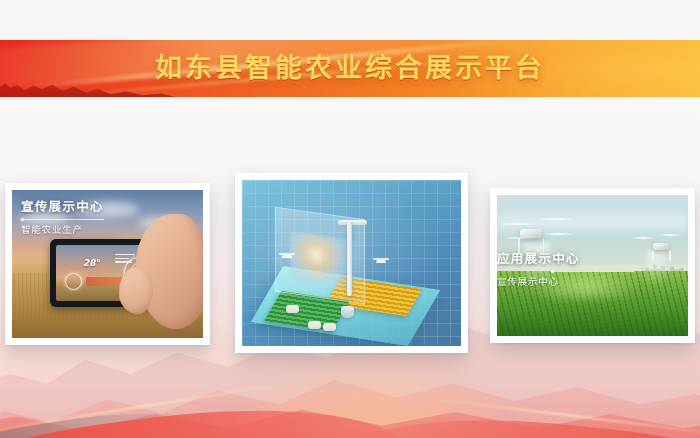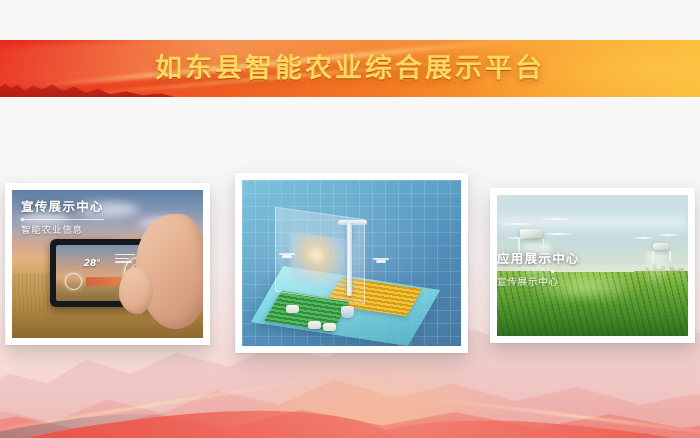--- a/index.html
+++ b/index.html
@@ -597,21 +597,21 @@
           <div class="sc1-chip"></div>
         </div>
       </div>
 
       <div class="sc1-hand"></div>
       <div class="sc1-thumb"></div>
 
       <div class="card-text">
         <div class="card-title">宣传展示中心</div>
         <div class="card-rule"></div>
-        <div class="card-sub">智能农业信息</div>
+        <div class="card-sub">智能农业生产</div>
       </div>
     </div>
   </div>
 
   <div class="card" id="card-promo">
     <div class="card-inner">
       <div class="sc2-bg"></div>
       <div class="sc2-grid"></div>
       <div class="sc2-vignette"></div>
 

